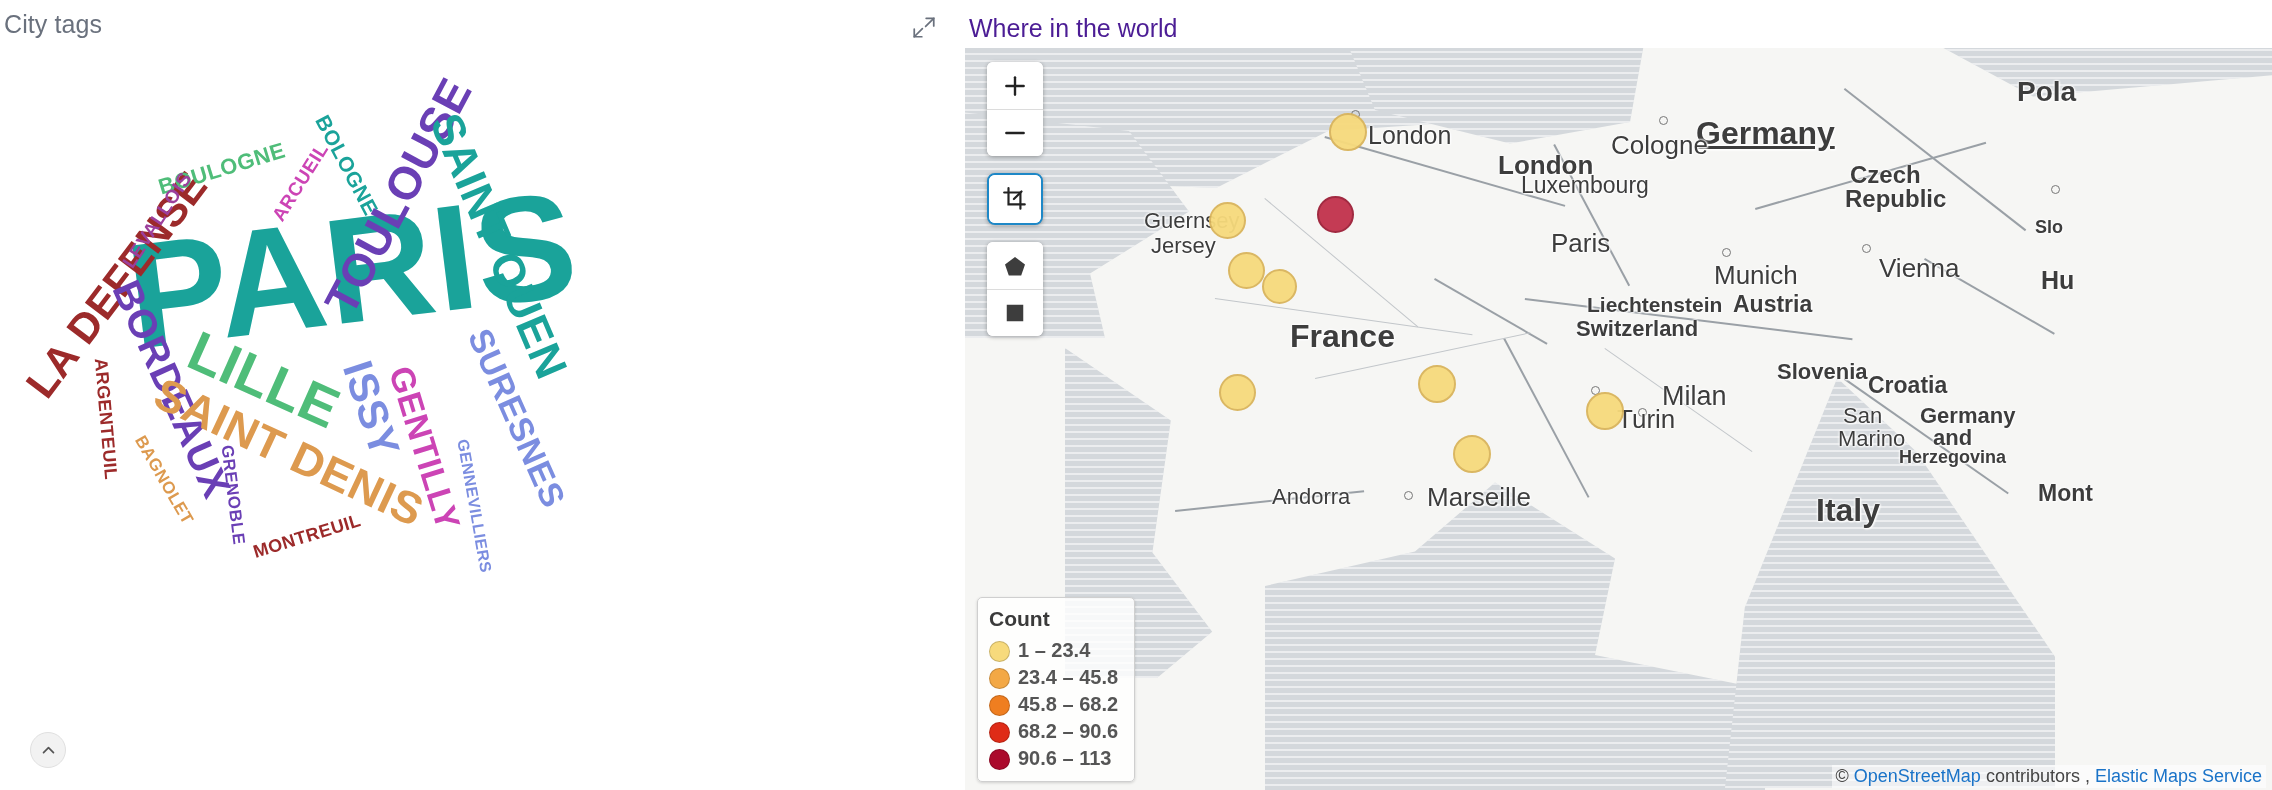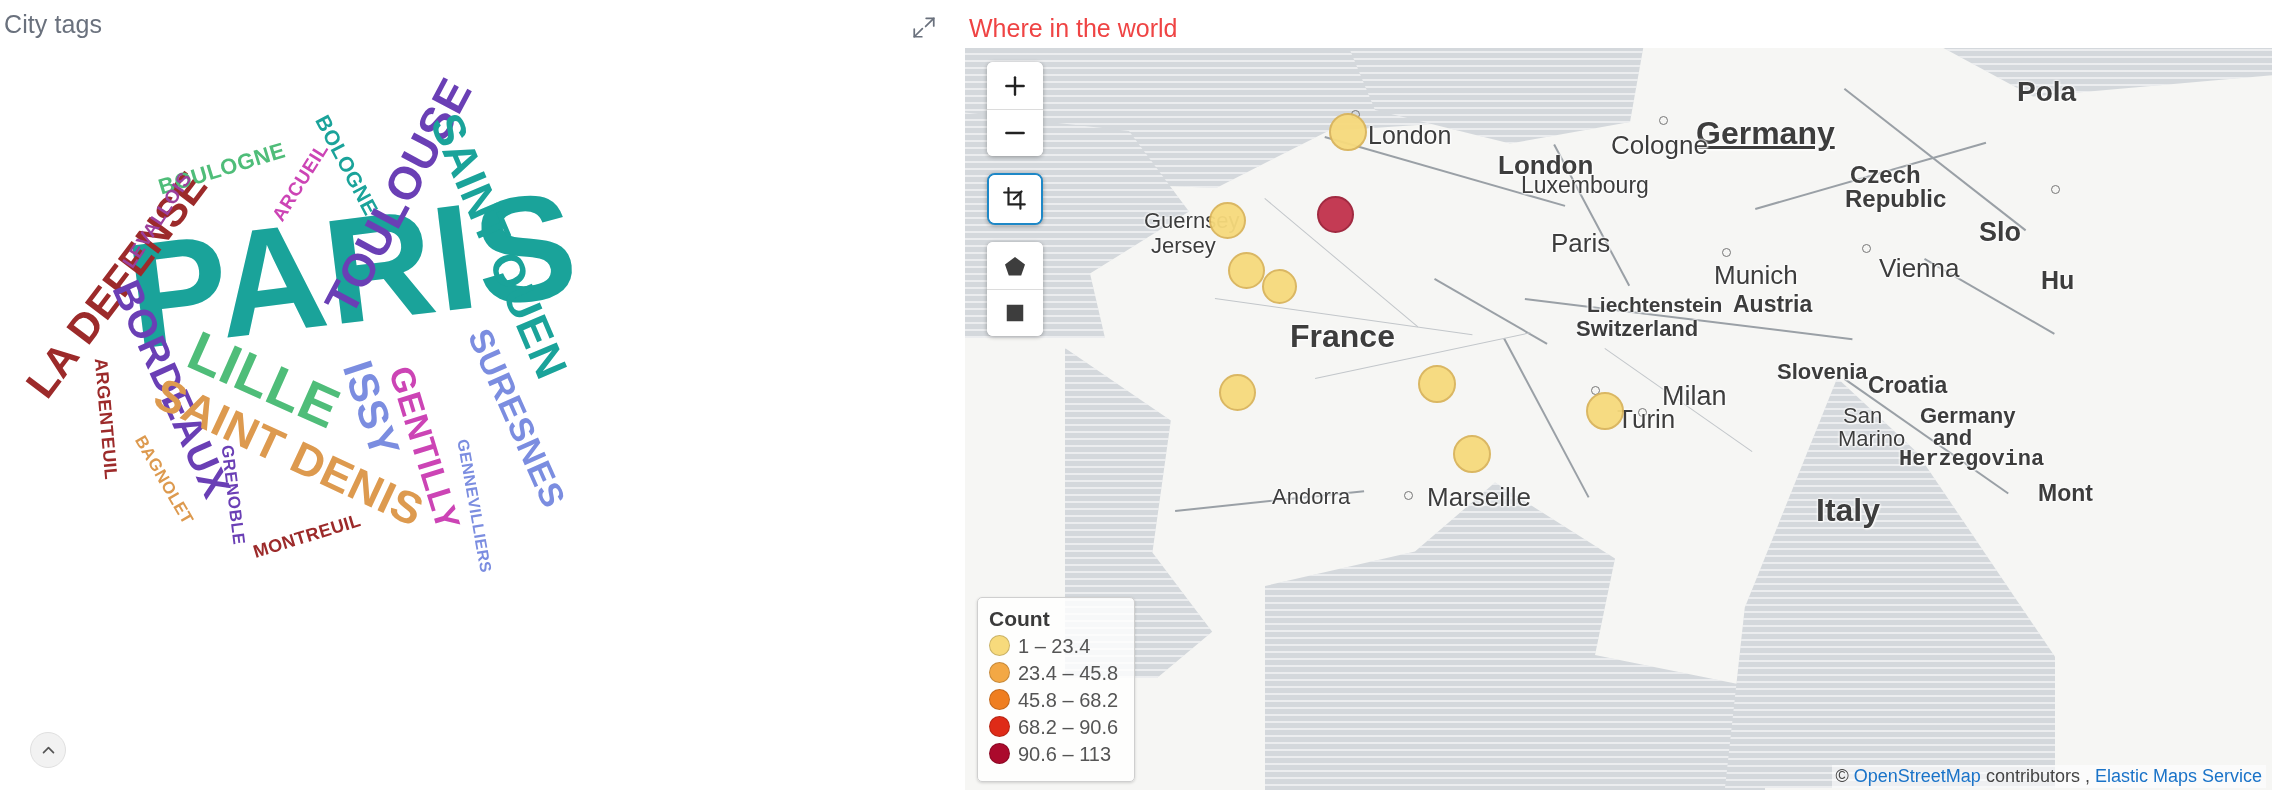--- a/index.html
+++ b/index.html
@@ -80,21 +80,21 @@
   }
 
   
   .panel-right {
     position: relative;
     width: 1307px; height: 790px;
     flex: 0 0 1307px;
   }
   .map-title {
     font-size: 25px;
-    color: #ef4444;
+    color: #4c1d95;
     padding: 14px 0 0 4px;
   }
   .map {
     position: absolute;
     top: 48px; left: 0;
     width: 1307px; height: 742px;
     background: #f6f6f4;
     overflow: hidden;
   }
   
@@ -170,22 +170,23 @@
     border-radius: 5px;
     padding: 9px 16px 11px 11px;
     z-index: 30;
     box-shadow: 0 1px 3px rgba(0,0,0,.16);
   }
   .legend-title {
     font-size: 21px; font-weight: 700; color: #3a3a3a;
     margin-bottom: 4px;
   }
   .legend-row {
-    display: flex; align-items: flex-start;
+    display: flex; align-items: flex-end;
     height: 27px;
+    font-weight: bold;
   }
   .legend-swatch {
     width: 19px; height: 19px; border-radius: 50%;
     margin-right: 8px;
     border: 1px solid rgba(0,0,0,.18);
     flex: 0 0 19px;
   }
   .legend-label { font-size: 20px; color: #555; white-space: nowrap; }
 
   .attribution {
@@ -289,40 +290,40 @@
         </div>
       <div id="map-labels-layer">
           <div class="map-label lbl-city" style="left: 403px; top: 73px; font-size: 25px;">London</div>
           <div class="map-label lbl-country" style="left: 533px; top: 102px; font-size: 26px;">London</div>
           <div class="map-label lbl-country" style="left: 731px; top: 67px; font-size: 32px; text-decoration: underline;">Germany</div>
           <div class="map-label lbl-city" style="left: 646px; top: 82px; font-size: 26px;">Cologne</div>
           <div class="map-label lbl-city" style="left: 556px; top: 124px; font-size: 23px;">Luxembourg</div>
           <div class="map-label lbl-country" style="left: 885px; top: 113px; font-size: 24px;">Czech</div>
           <div class="map-label lbl-country" style="left: 880px; top: 137px; font-size: 24px;">Republic</div>
           <div class="map-label lbl-country" style="left: 1052px; top: 28px; font-size: 28px;">Pola</div>
-          <div class="map-label lbl-country" style="left: 1014px; top: 169px; font-size: 27px;">Slo</div>
+          <div class="map-label lbl-country" style="left: 1070px; top: 169px; font-size: 18px;">Slo</div>
           <div class="map-label lbl-city" style="left: 179px; top: 160px; font-size: 22px;">Guernsey</div>
           <div class="map-label lbl-city" style="left: 186px; top: 185px; font-size: 22px;">Jersey</div>
           <div class="map-label lbl-city" style="left: 586px; top: 180px; font-size: 26px;">Paris</div>
           <div class="map-label lbl-country" style="left: 325px; top: 270px; font-size: 32px;">France</div>
           <div class="map-label lbl-city" style="left: 749px; top: 212px; font-size: 26px;">Munich</div>
           <div class="map-label lbl-city" style="left: 914px; top: 205px; font-size: 26px;">Vienna</div>
           <div class="map-label lbl-country" style="left: 1076px; top: 218px; font-size: 25px;">Hu</div>
           <div class="map-label lbl-country" style="left: 622px; top: 245px; font-size: 21px;">Liechtenstein</div>
           <div class="map-label lbl-country" style="left: 611px; top: 268px; font-size: 22px;">Switzerland</div>
           <div class="map-label lbl-country" style="left: 768px; top: 243px; font-size: 23px;">Austria</div>
           <div class="map-label lbl-country" style="left: 812px; top: 311px; font-size: 22px;">Slovenia</div>
           <div class="map-label lbl-country" style="left: 903px; top: 324px; font-size: 23px;">Croatia</div>
           <div class="map-label lbl-city" style="left: 697px; top: 333px; font-size: 27px;">Milan</div>
           <div class="map-label lbl-city" style="left: 652px; top: 356px; font-size: 26px;">Turin</div>
           <div class="map-label lbl-city" style="left: 878px; top: 355px; font-size: 22px;">San</div>
           <div class="map-label lbl-city" style="left: 873px; top: 378px; font-size: 22px;">Marino</div>
           <div class="map-label lbl-country" style="left: 955px; top: 355px; font-size: 22px;">Germany</div>
           <div class="map-label lbl-country" style="left: 968px; top: 377px; font-size: 22px;">and</div>
-          <div class="map-label lbl-country" style="left: 934px; top: 399px; font-size: 22px; font-family: Liberation Mono, monospace;">Herzegovina</div>
+          <div class="map-label lbl-country" style="left: 934px; top: 399px; font-size: 18px;">Herzegovina</div>
           <div class="map-label lbl-city" style="left: 462px; top: 434px; font-size: 26px;">Marseille</div>
           <div class="map-label lbl-country" style="left: 851px; top: 444px; font-size: 32px;">Italy</div>
           <div class="map-label lbl-city" style="left: 307px; top: 436px; font-size: 22px;">Andorra</div>
           <div class="map-label lbl-country" style="left: 1073px; top: 432px; font-size: 23px;">Mont</div>
         </div>
       <div id="map-markers-layer">
           <div class="marker" style="left: 364px; top: 65px; width: 38px; height: 38px; background: rgb(247, 218, 124); border: 2px solid rgb(217, 180, 92); opacity: 0.95;"></div>
           <div class="marker" style="left: 351.5px; top: 147.5px; width: 37px; height: 37px; background: rgb(194, 49, 76); border: 2px solid rgb(157, 32, 56); opacity: 0.95;"></div>
           <div class="marker" style="left: 243.5px; top: 153.5px; width: 37px; height: 37px; background: rgb(247, 218, 124); border: 2px solid rgb(217, 180, 92); opacity: 0.95;"></div>
           <div class="marker" style="left: 262.5px; top: 203.5px; width: 37px; height: 37px; background: rgb(247, 218, 124); border: 2px solid rgb(217, 180, 92); opacity: 0.95;"></div>

